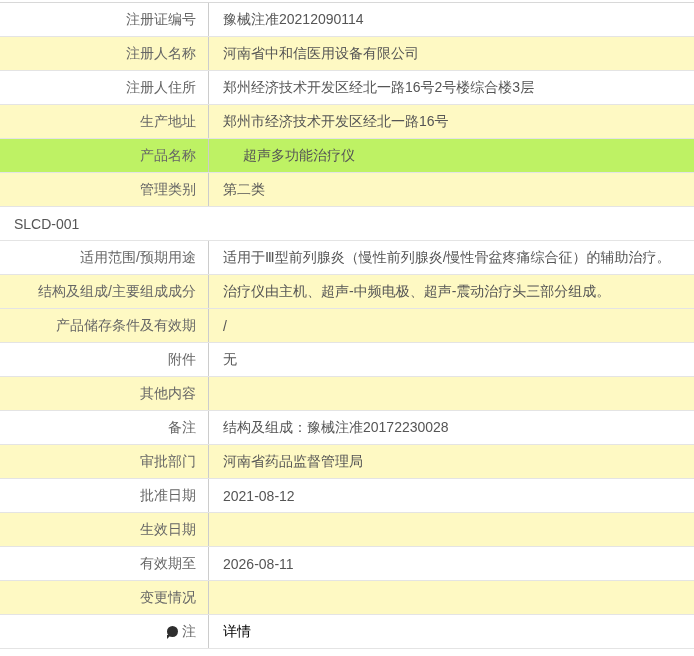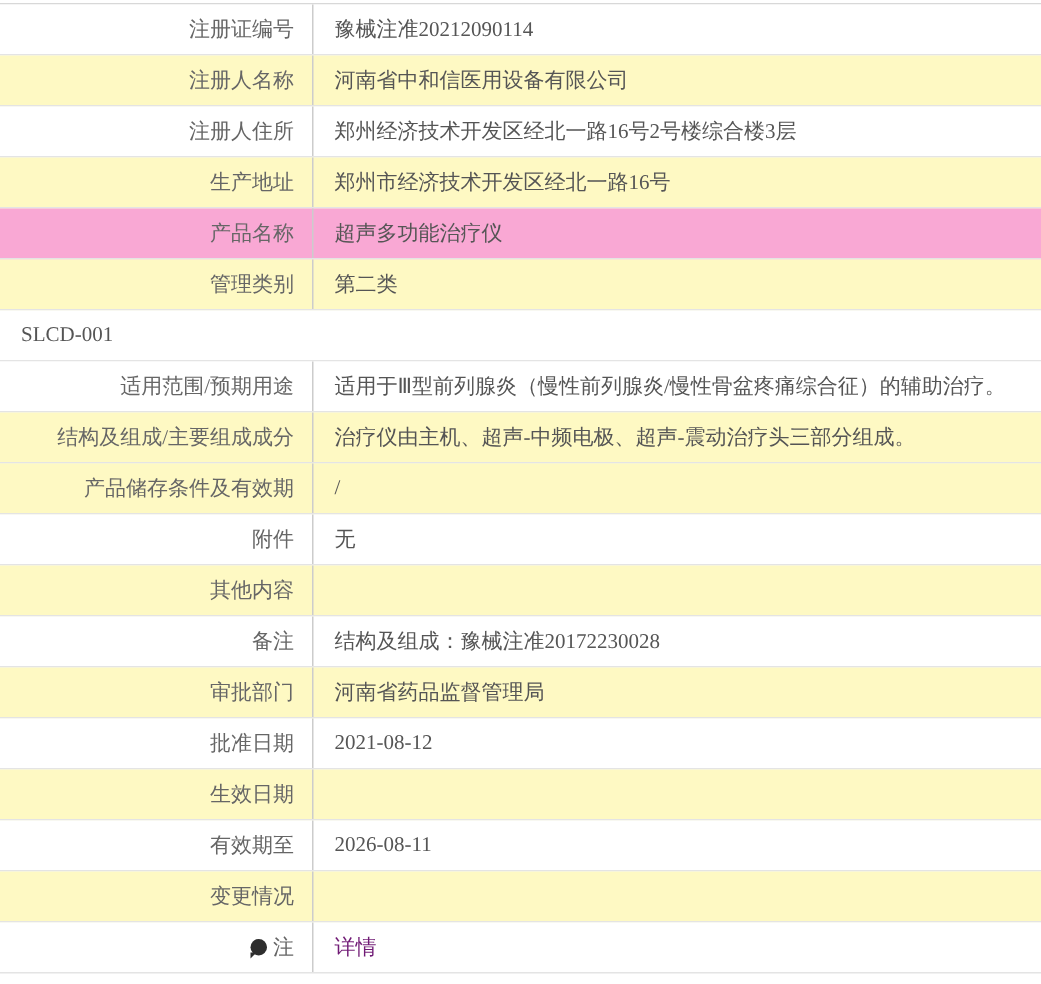--- a/index.html
+++ b/index.html
@@ -8,39 +8,39 @@
     background: #ffffff;
   }
   body {
     width: 694px;
     height: 656px;
     overflow: hidden;
     font-family: "Liberation Sans", "DejaVu Sans", sans-serif;
   }
   .page {
     padding-top: 2px;
-    font-family: Liberation Serif, serif;
   }
   .reg-table {
     display: flex;
     flex-direction: column;
     border-top: 1px solid #d8d8d8;
   }
   .row {
     display: flex;
     height: 34px;
     box-sizing: border-box;
     border-bottom: 1px solid #e4e4e4;
     background: #ffffff;
   }
   .row.striped {
     background: #fef9c3;
   }
   .row.highlight {
-    background: #f9a8d4;
+    background: #bef264;
+    gap: 20px;
   }
   .cell-label {
     width: 209px;
     box-sizing: border-box;
     display: flex;
     align-items: center;
     justify-content: flex-end;
     padding-right: 12px;
     border-right: 1px solid #cccccc;
     color: #666666;
@@ -52,21 +52,21 @@
     display: flex;
     align-items: center;
     padding-left: 14px;
     padding-right: 16px;
     color: #555555;
     font-size: 14px;
     white-space: nowrap;
     overflow: hidden;
   }
   .cell-value .value-text.link {
-    color: #701a75;
+    color: #000000;
     cursor: pointer;
   }
   .balloon {
     position: relative;
     width: 11px;
     height: 11px;
     background: #2e2e2e;
     border-radius: 50%;
     display: none;
     margin-right: 4px;

